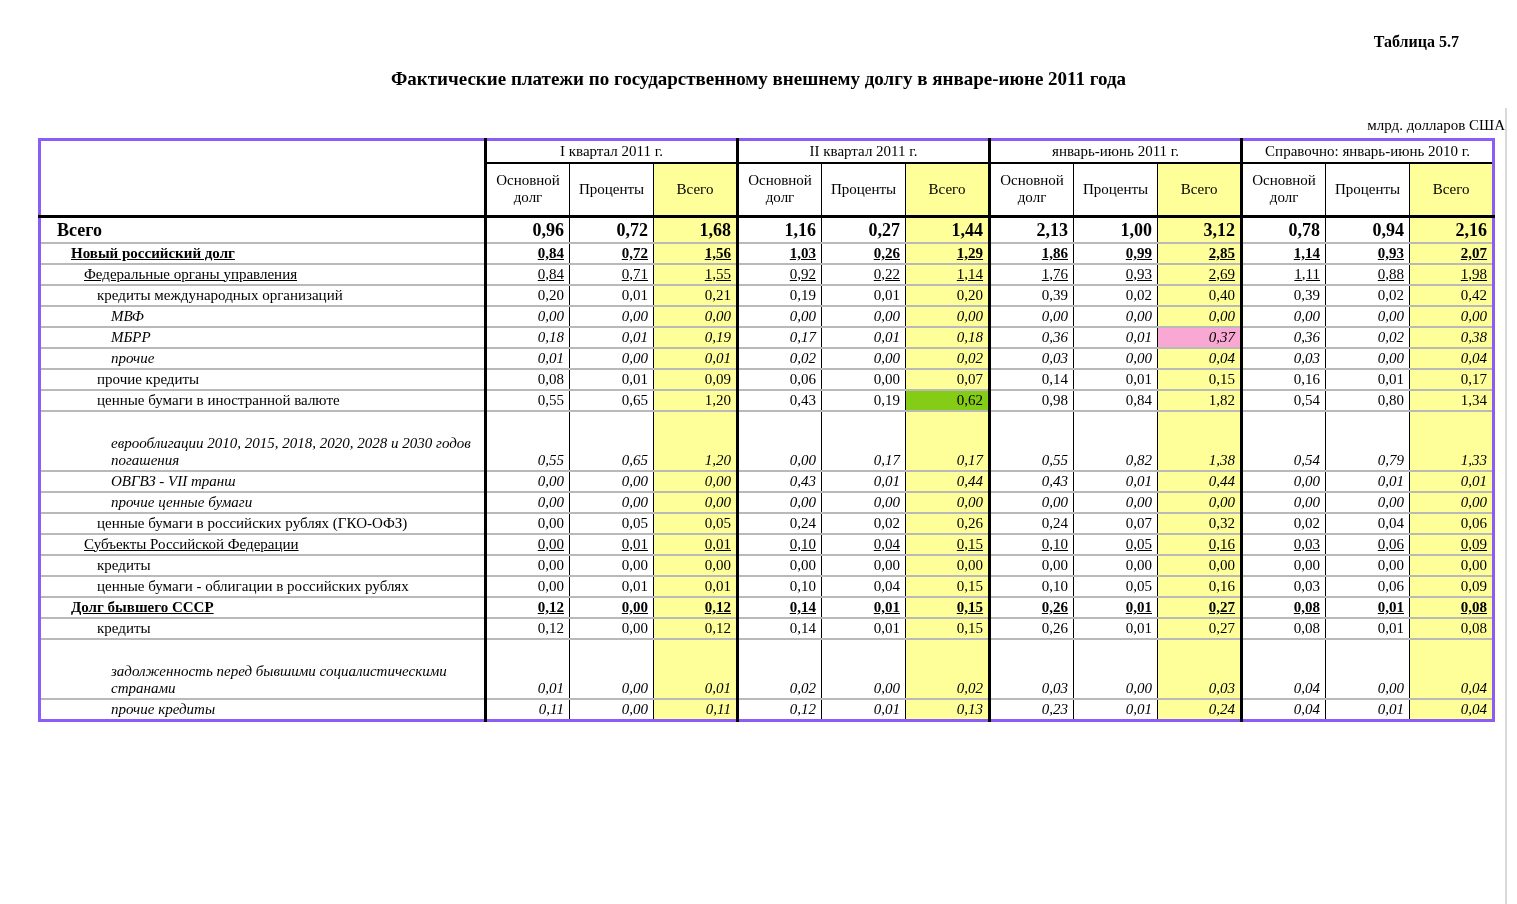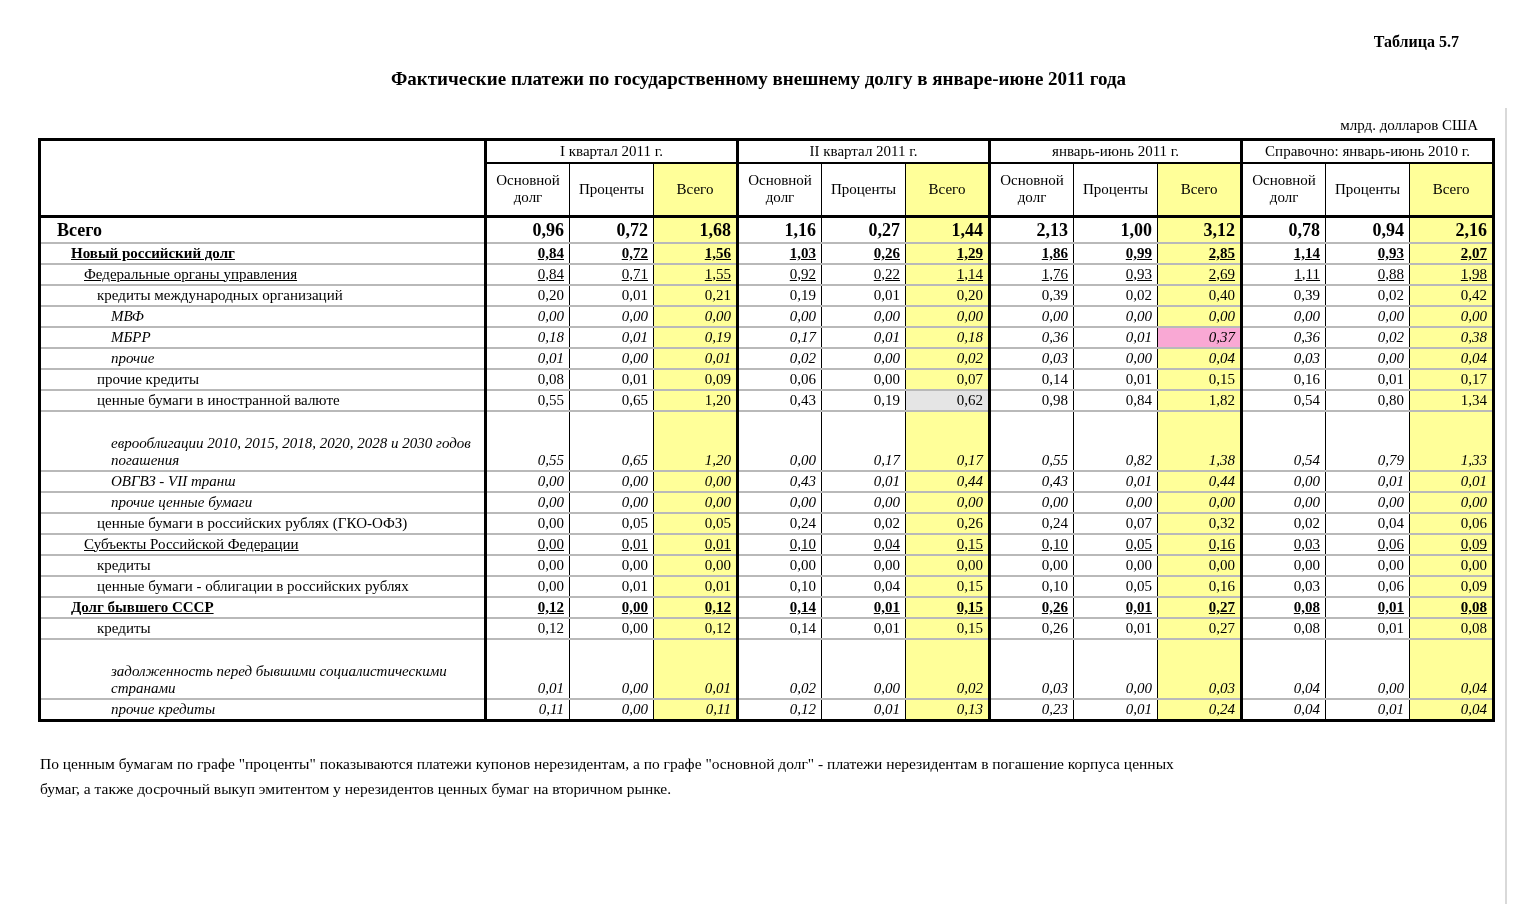--- a/index.html
+++ b/index.html
@@ -4,26 +4,26 @@
 <style>
   * { box-sizing: border-box; }
   html, body { margin: 0; padding: 0; }
   body {
     width: 1517px; height: 904px; position: relative;
     background: #ffffff; color: #000;
     font-family: "Liberation Serif", "DejaVu Serif", serif;
   }
   .table-number { position: absolute; top: 33px; right: 58px; font-weight: bold; font-size: 16px; text-align: center; }
   .page-title  { position: absolute; top: 68px; left: 0; width: 100%; text-align: center; font-weight: bold; font-size: 19px; }
-  .units-label { position: absolute; top: 117px; right: 39px; font-size: 15px; }
+  .units-label { position: absolute; top: 117px; right: 12px; font-size: 15px; }
 
   table.debt {
     position: absolute; top: 138px; left: 38px;
     width: 1453px; border-collapse: collapse; table-layout: fixed;
-    border: 3px solid #000000;
+    border: 3px solid #8b5cf6;
   }
   col.c-label { width: 446px; }
   col.c-num   { width: 84px; }
 
   thead { border-bottom: 3px solid #000; }
   thead th { font-weight: normal; font-size: 15px; text-align: center; background: #fff; }
   tr.grp-row { height: 23px; }
   th.grp { border-bottom: 2px solid #000; border-left: 3px solid #000; }
   th.corner { border-right: 3px solid #000; }
   tr.sub-row { height: 54px; }
@@ -220,21 +220,21 @@
         <td class="num">0,01</td>
         <td class="num" style="background-color: rgb(255, 255, 153);">0,17</td>
       </tr>
       <tr class="">
         <td class="lbl ind3">ценные бумаги в иностранной валюте</td>
         <td class="num gs">0,55</td>
         <td class="num">0,65</td>
         <td class="num" style="background-color: rgb(255, 255, 153);">1,20</td>
         <td class="num gs">0,43</td>
         <td class="num">0,19</td>
-        <td class="num" style="background-color: #e5e5e5;">0,62</td>
+        <td class="num" style="background-color: #84cc16;">0,62</td>
         <td class="num gs">0,98</td>
         <td class="num">0,84</td>
         <td class="num" style="background-color: rgb(255, 255, 153);">1,82</td>
         <td class="num gs">0,54</td>
         <td class="num">0,80</td>
         <td class="num" style="background-color: rgb(255, 255, 153);">1,34</td>
       </tr>
       <tr class="italic tall">
         <td class="lbl ind4">еврооблигации 2010, 2015, 2018, 2020, 2028 и 2030 годов погашения</td>
         <td class="num gs">0,55</td>
@@ -397,16 +397,15 @@
         <td class="num">0,01</td>
         <td class="num" style="background-color: rgb(255, 255, 153);">0,24</td>
         <td class="num gs">0,04</td>
         <td class="num">0,01</td>
         <td class="num" style="background-color: rgb(255, 255, 153);">0,04</td>
       </tr>
     </tbody>
 </table>
 
 <div class="notes">
-  <div class="notes-line">По ценным бумагам по графе "проценты" показываются платежи купонов нерезидентам, а по графе "основной долг" - платежи нерезидентам в погашение корпуса ценных бумаг, а также досрочный выкуп эмитентом у нерезидентов ценных бумаг на вторичном рынке.</div>
 </div>
 
 <div class="sheet-edge"></div>
 
 </body></html>

